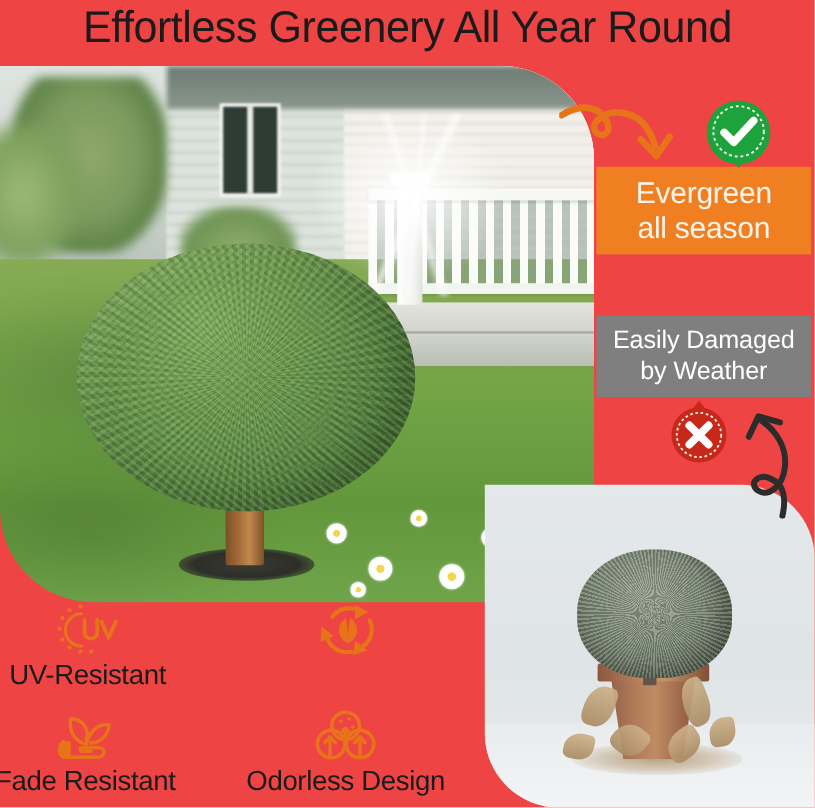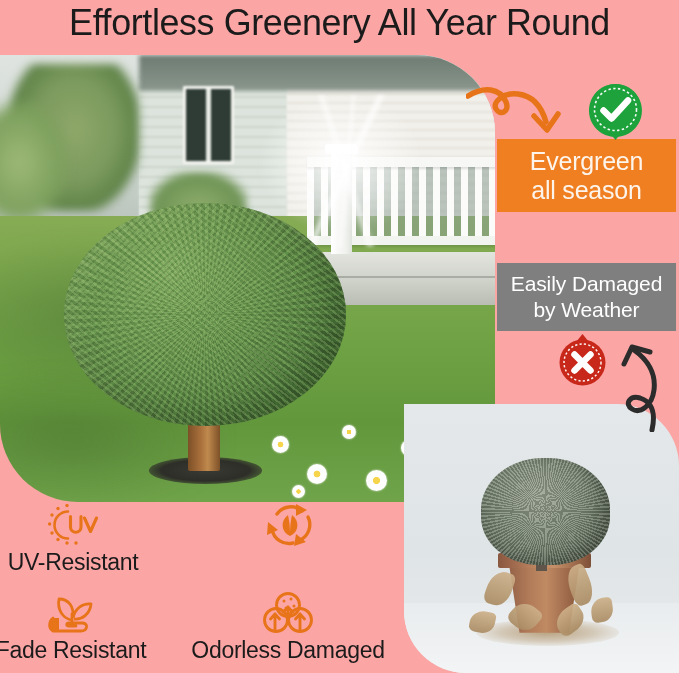--- a/index.html
+++ b/index.html
@@ -10,21 +10,21 @@
   body {
     font-family: "Liberation Sans", sans-serif;
     -webkit-font-smoothing: antialiased;
   }
 
   #page {
     position: relative;
     width: 679px;
     height: 673px;
     overflow: hidden;
-    background: #fca5a5;
+    background: #ef4444;
   }
 
   
   #title {
     position: absolute;
     left: 0;
     top: -2px;
     width: 679px;
     height: 50px;
     line-height: 50px;
@@ -593,18 +593,18 @@
           <circle cx="29" cy="9" r="1.5"></circle>
           <circle cx="32" cy="16" r="1.5"></circle>
           <circle cx="24" cy="18" r="1.5"></circle>
         </g>
         <g fill="none" stroke="#E8741A" stroke-width="2.9" stroke-linecap="round" stroke-linejoin="round">
           <path d="M13 40 L13 24 M8.5 29 L13 24 L17.5 29"></path>
           <path d="M26 33 L26 17 M21.5 22 L26 17 L30.5 22"></path>
           <path d="M38 40 L38 24 M33.5 29 L38 24 L42.5 29"></path>
         </g>
       </svg>
-      <div class="flabel">Odorless Damaged</div>
+      <div class="flabel">Odorless Design</div>
     </div>
 
   </div>
 
 </div>
 
 </body></html>

